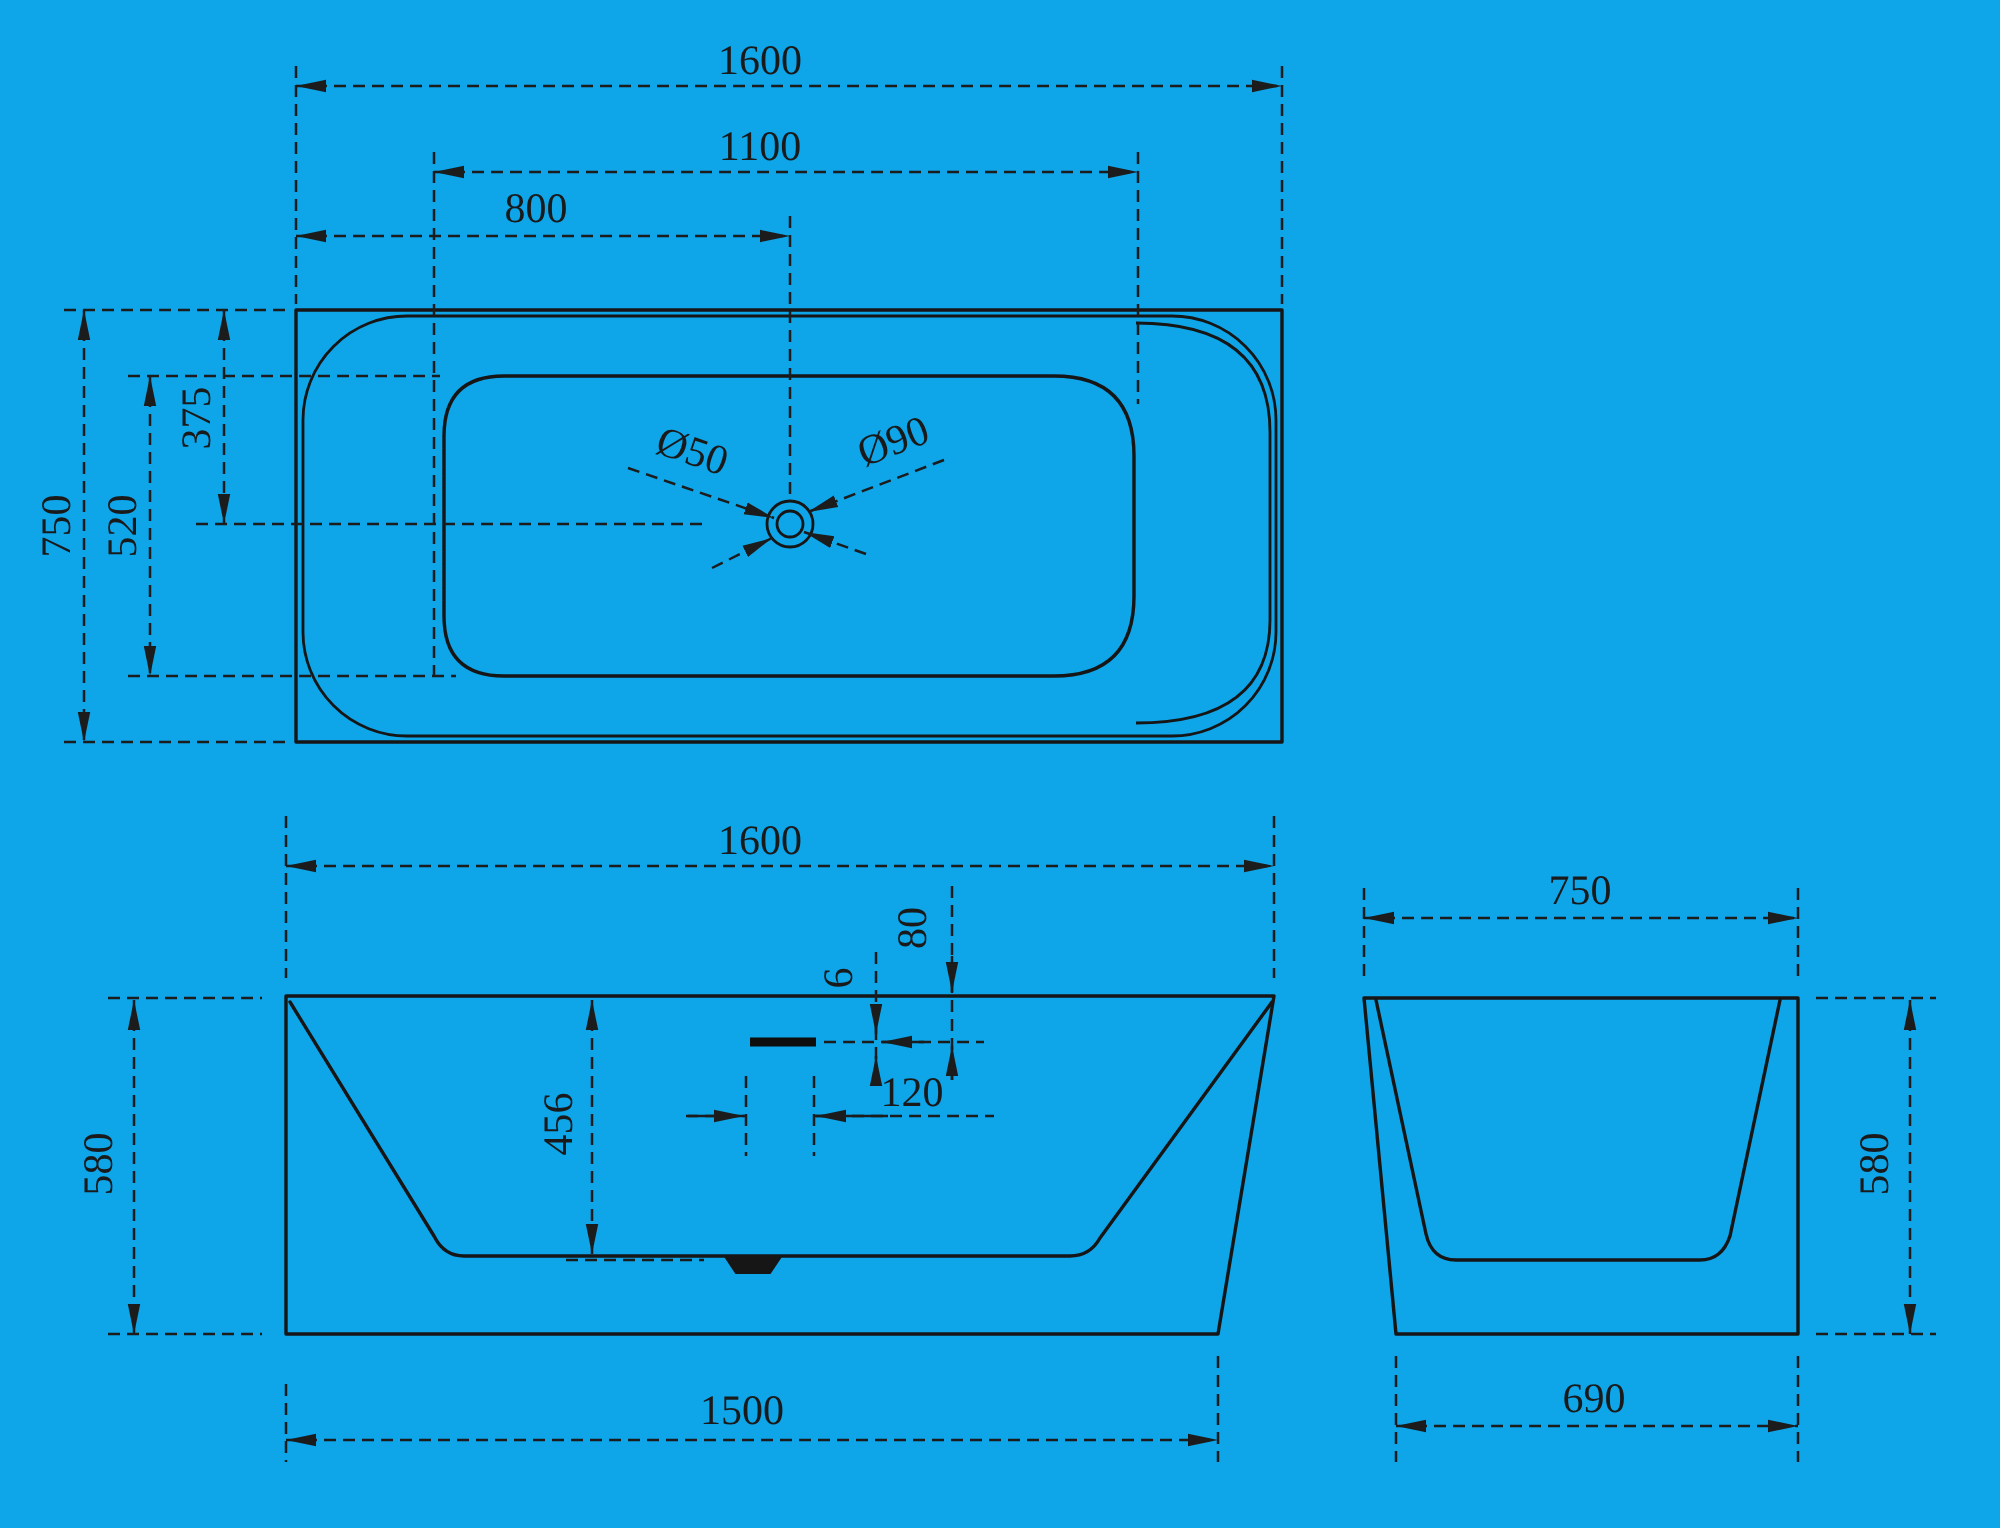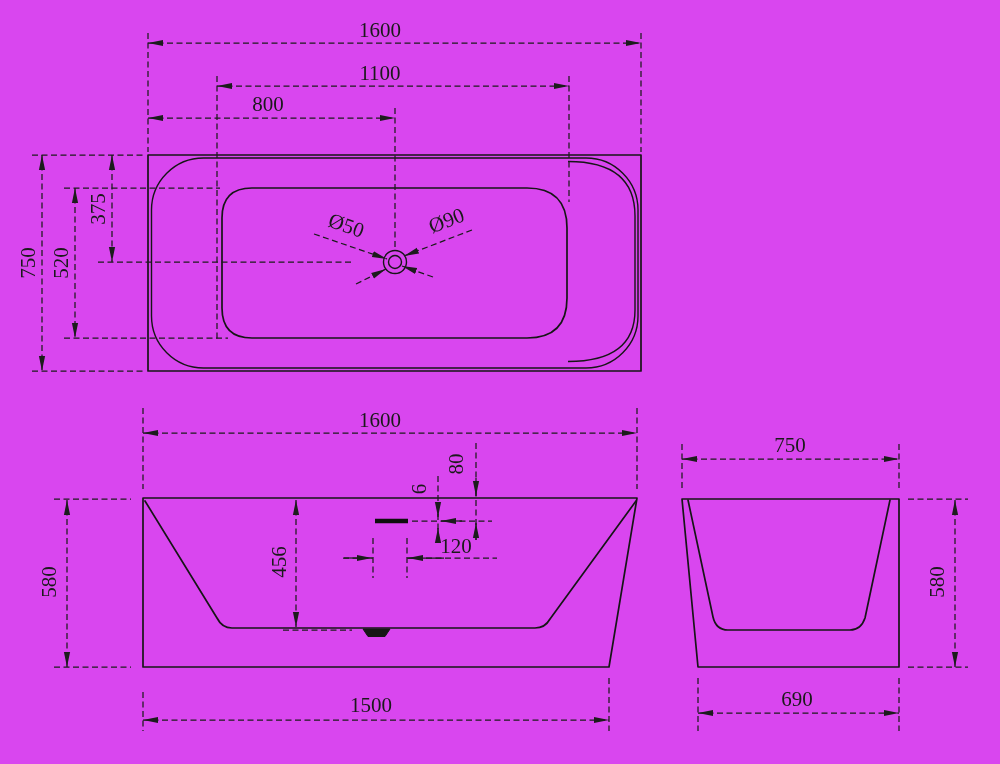--- a/index.html
+++ b/index.html
@@ -1,20 +1,20 @@
 <!DOCTYPE html>
 <html><head>
 <meta charset="utf-8">
 <style>
   html, body { margin: 0; padding: 0; background: #ffffff; }
   .canvas {
     position: relative;
     width: 1000px;
     height: 764px;
-    background: #d946ef;
+    background: #0ea5e9;
     overflow: hidden;
   }
   svg { display: block; }
   .ol   { stroke: #161616; stroke-width: 1.7; fill: none; stroke-linejoin: round; stroke-linecap: round; }
   .ol2  { stroke: #161616; stroke-width: 1.4; fill: none; }
   .dl   { stroke: #1c1c1c; stroke-width: 1.25; fill: none; stroke-dasharray: 6 3.5; }
   .al   { stroke: #1c1c1c; stroke-width: 1.25; fill: none; }
   .thick{ stroke: #0e0e0e; stroke-width: 4.5; fill: none; }
   .sym  { fill: #161616; stroke: #161616; stroke-width: 1; }
   text.dim {

